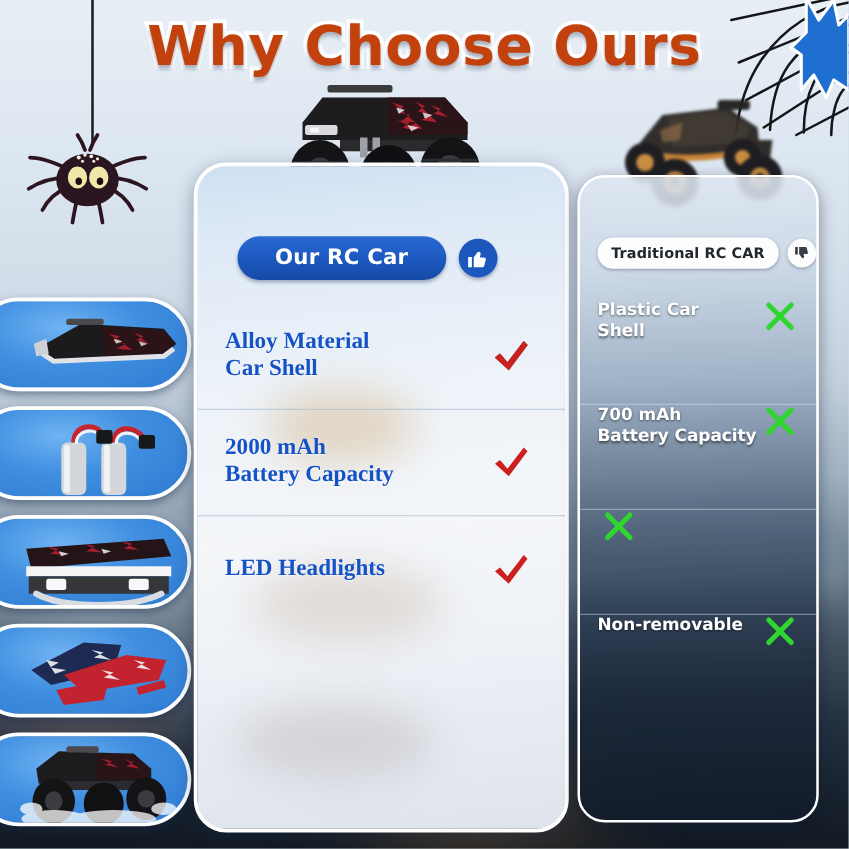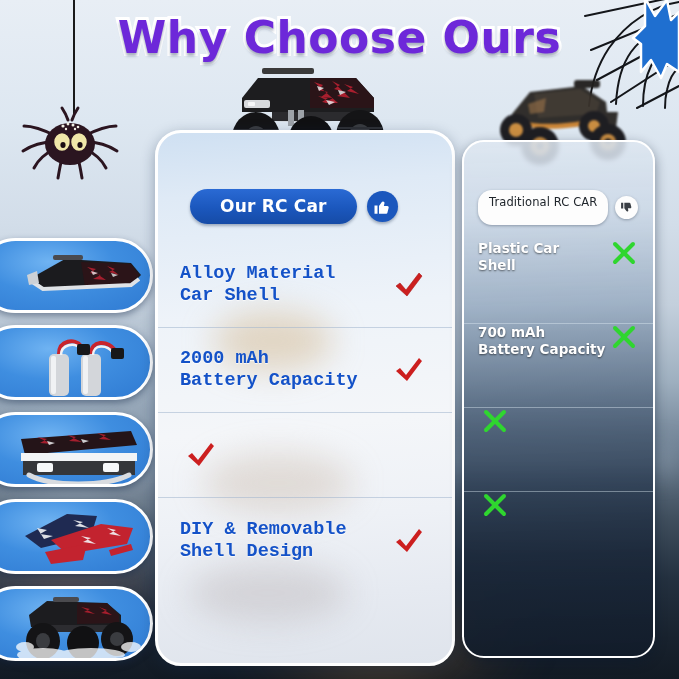--- a/index.html
+++ b/index.html
@@ -71,21 +71,21 @@
   .web-wrap { position: absolute; right: 0; top: -6px; width: 104px; height: 116px; }
 
   
   .title {
     position: absolute;
     left: 0; right: 0; top: 12px;
     text-align: center;
     font-size: 44px;
     font-weight: bold;
     letter-spacing: 0.5px;
-    color: #6d28d9;
+    color: #c2410c;
     font-family: "DejaVu Sans", sans-serif;
     -webkit-text-stroke: 6px #ffffff;
     paint-order: stroke fill;
     text-shadow: 0 3px 3px rgba(60,80,110,.45);
   }
   .title-inner {
     display: inline-block;
   }
 
   
@@ -159,21 +159,21 @@
     position: relative;
     height: 85px;
     display: flex; align-items: center;
     padding: 0 22px 0 22px;
     border-bottom: 1px solid rgba(160,180,205,.55);
   }
   .row-o:last-child { border-bottom: none; }
   .row-o .feat {
     flex: 1;
     color: #1452c8;
-    font-family: Liberation Mono, monospace;
+    font-family: Liberation Serif, serif;
     font-weight: bold;
     font-size: 18.5px;
     line-height: 1.18;
     text-shadow: 0 1px 1px rgba(255,255,255,.8);
     white-space: pre-line;
   }
   .row-o .mark { width: 42px; display: flex; justify-content: center; }
 
   
   .panel-trad {
@@ -195,23 +195,23 @@
     backdrop-filter: blur(2px);
   }
   .badge-trad {
     position: absolute; left: 14px; top: 48px;
     display: flex; align-items: center; gap: 7px;
   }
   .pill-white {
     background: #fdfdfd;
     color: #20262c;
     font-family: "DejaVu Sans", sans-serif;
-    font-weight: normal;
+    font-weight: bold;
     font-size: 11.5px;
-    padding: 5px 11px 16px 11px;
+    padding: 5px 11px 6px 11px;
     border-radius: 14px;
     letter-spacing: .1px;
     box-shadow: 0 1px 3px rgba(20,35,55,.35);
   }
   .icon-circle-white {
     width: 23px; height: 23px; border-radius: 50%;
     background: #fdfdfd;
     display: flex; align-items: center; justify-content: center;
     box-shadow: 0 1px 3px rgba(20,35,55,.35);
   }
@@ -493,29 +493,21 @@
       <div class="row-o">
         <div class="feat">2000 mAh
 Battery Capacity</div>
         <div class="mark">
           <svg width="30" height="28" viewBox="0 0 30 28">
               <path d="M2,15 L6,12 L12,19 L25,2 L28,5 L13,25 Z" fill="#cc1f1f"></path>
             </svg>
         </div>
       </div>
       <div class="row-o">
-        <div class="mark">
-          <svg width="30" height="28" viewBox="0 0 30 28">
-              <path d="M2,15 L6,12 L12,19 L25,2 L28,5 L13,25 Z" fill="#cc1f1f"></path>
-            </svg>
-        </div>
-      </div>
-      <div class="row-o">
-        <div class="feat">DIY &amp; Removable
-Shell Design</div>
+        <div class="feat">LED Headlights</div>
         <div class="mark">
           <svg width="30" height="28" viewBox="0 0 30 28">
               <path d="M2,15 L6,12 L12,19 L25,2 L28,5 L13,25 Z" fill="#cc1f1f"></path>
             </svg>
         </div>
       </div>
     </div>
   </div>
 
   <div class="panel-trad">
@@ -558,20 +550,21 @@
         <div class="mark">
           <svg width="26" height="26" viewBox="0 0 26 26">
               <g stroke="#2fd62f" stroke-width="4" stroke-linecap="round">
                 <path d="M4,4 L22,22"></path>
                 <path d="M22,4 L4,22"></path>
               </g>
             </svg>
         </div>
       </div>
       <div class="row-t">
+        <div class="feat">Non-removable</div>
         <div class="mark">
           <svg width="26" height="26" viewBox="0 0 26 26">
               <g stroke="#2fd62f" stroke-width="4" stroke-linecap="round">
                 <path d="M4,4 L22,22"></path>
                 <path d="M22,4 L4,22"></path>
               </g>
             </svg>
         </div>
       </div>
     </div>

